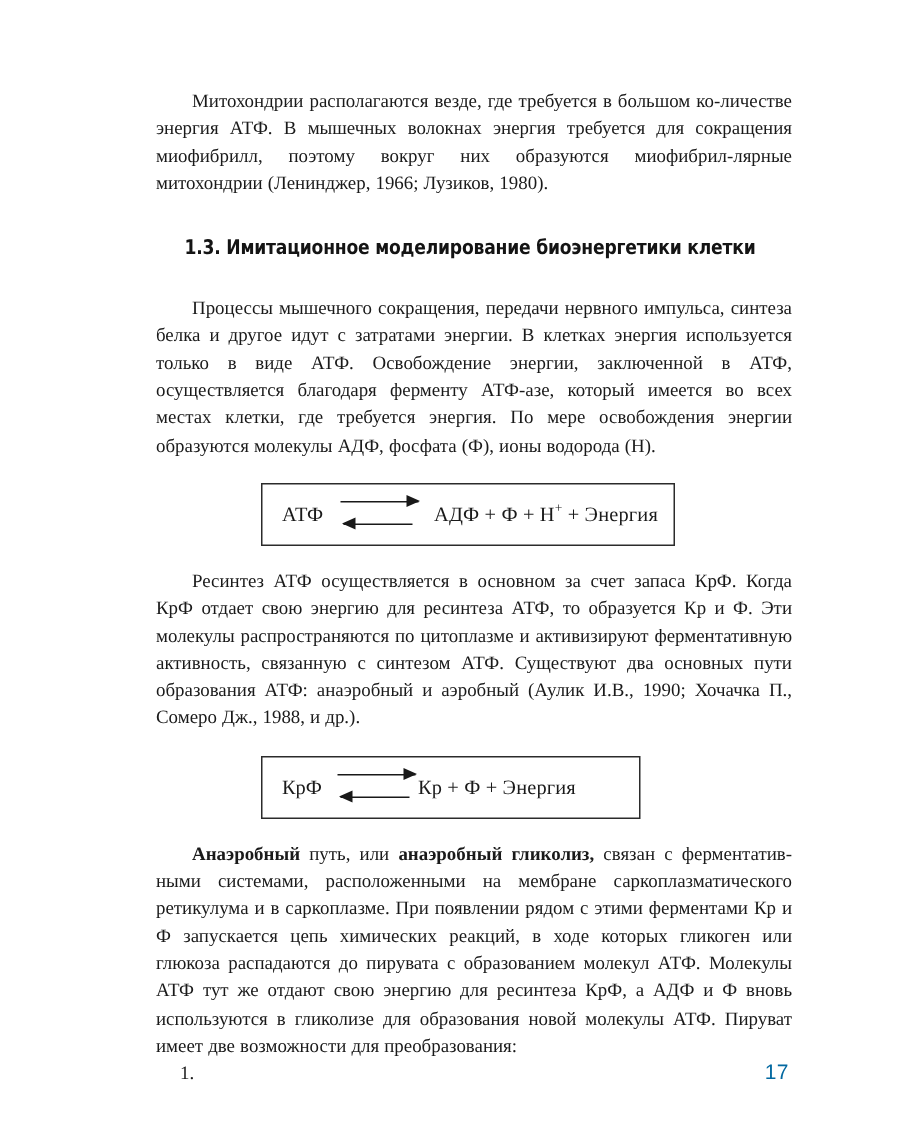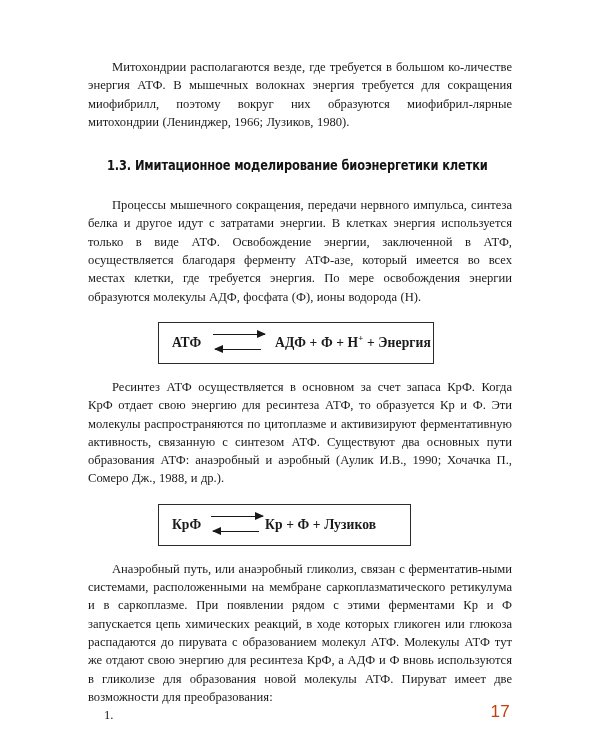--- a/index.html
+++ b/index.html
@@ -12,21 +12,21 @@
     height: 750px;
     background: #ffffff;
     font-family: "Liberation Serif", "DejaVu Serif", serif;
     color: #1a1a1a;
     overflow: hidden;
     position: relative;
   }
 
   .page {
     position: absolute;
-    left: 0;
+    left: 16px;
     top: 0;
     width: 570px;
     height: 750px;
     box-sizing: border-box;
   }
 
   .content {
     position: absolute;
     left: 88px;
     top: 58px;
@@ -66,21 +66,20 @@
     display: block;
     width: 100%;
   }
   .eqbox {
     box-sizing: border-box;
     border: 1.6px solid #2b2b2b;
     height: 42px;
     display: flex;
     align-items: center;
     background: #fff;
-    font-weight: bold;
   }
   .eqbox.one {
     margin: 16px 0 0 70px;
     width: 276px;
   }
   .eqbox.two {
     margin: 16px 16px 0 70px;
     width: 253px;
   }
   .eq-left {
@@ -153,30 +152,30 @@
     padding-left: 36px;
     text-align: justify;
   }
   ol.numlist li .marker {
     position: absolute;
     left: 16px;
     top: 0;
     font-size: 12.6px;
   }
 
-  b.bold { font-weight: normal; }
+  b.bold { font-weight: bold; }
 
   
   .pagenum {
     position: absolute;
     right: 60px;
     bottom: 28px;
     font-family: "Liberation Sans", "DejaVu Sans", sans-serif;
-    font-size: 17px;
-    color: #c2410c;
+    font-size: 14px;
+    color: #0369a1;
     letter-spacing: 0.3px;
   }
 </style>
 </head>
 <body>
 
 <div class="page">
 
   <div class="content">
 
@@ -211,21 +210,21 @@
       <div class="eqbox two">
         <span class="eq-left">КрФ</span>
         <span class="eq-arrows">
           <span class="arrow top">
               <span class="arrowhead right"></span>
             </span>
           <span class="arrow bot">
               <span class="arrowhead left"></span>
             </span>
         </span>
-        <span class="eq-right"><span>Кр  +  Ф  +  Лузиков</span><sup></sup><span></span></span>
+        <span class="eq-right"><span>Кр  +  Ф  +  Энергия</span><sup></sup><span></span></span>
       </div>
     </div>
 
     <div class="gap-sm"></div>
 
     <p class="para"><b class="bold">Анаэробный</b><span> путь, или </span><b class="bold">анаэробный гликолиз,</b><span> связан с ферментатив-ными системами, расположенными на мембране саркоплазматического ретикулума и в саркоплазме. При появлении рядом с этими ферментами Кр и Ф запускается цепь химических реакций, в ходе которых гликоген или глюкоза распадаются до пирувата с образованием молекул АТФ. Молекулы АТФ тут же отдают свою энергию для ресинтеза КрФ, а АДФ и Ф вновь используются в гликолизе для образования новой молекулы АТФ. Пируват имеет две возможности для преобразования:</span></p>
 
     <ol class="numlist">
       <li>
         <span class="marker">1.</span>

